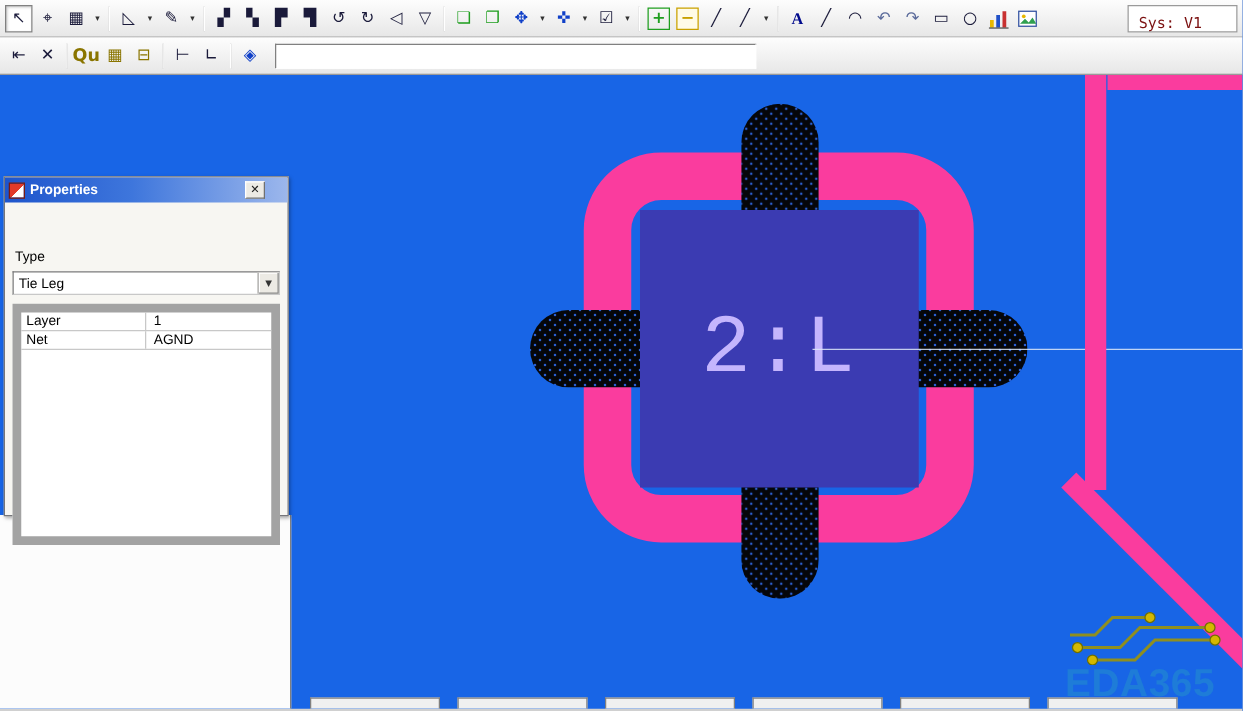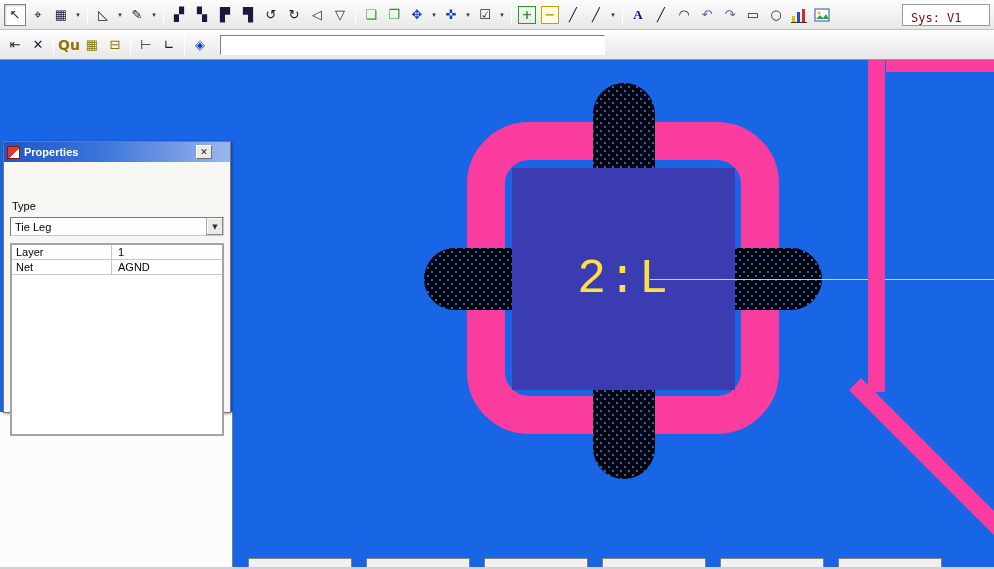--- a/index.html
+++ b/index.html
@@ -39,21 +39,21 @@
   .ring { position:absolute; left:467px; top:62px; width:312px; height:312px;
           border:38px solid #fa3c9e; border-radius:62px; }
   .bar { position:absolute; background-color:#05060a;
          background-image:radial-gradient(#2b5fd0 1px, transparent 1.3px),
                           radial-gradient(#2b5fd0 1px, transparent 1.3px);
          background-size:8px 8px; background-position:0 0,4px 4px; }
   .vbar { left:593px; top:23px; width:62px; height:396px; border-radius:31px; }
   .hbar { left:424px; top:188px; width:398px; height:62px; border-radius:31px; }
   .pad  { position:absolute; left:512px; top:108px; width:223px; height:222px; background:#3b3bb2;
           display:flex; align-items:center; justify-content:center; }
-  .pad-label { color:#fde047; font-family:"Liberation Mono", monospace; font-size:48px; letter-spacing:2px; }
+  .pad-label { color:#c4b5fd; font-family:"Liberation Mono", monospace; font-size:66px; letter-spacing:2px; }
   .ratsnest { position:absolute; left:650px; top:219px; width:344px; height:1px;
               background:#dde8f8; opacity:.85; }
   .pink-v    { position:absolute; left:868px; top:0; width:17px; height:332px; background:#fa3c9e; }
   .pink-top  { position:absolute; left:886px; top:0; width:108px; height:12px; background:#fa3c9e; }
   .pink-diag { position:absolute; left:861px; top:318px; width:236px; height:17px; background:#fa3c9e;
                transform:rotate(45deg); transform-origin:0 0; }
   .logo { position:absolute; left:852px; top:420px; width:140px; text-align:left; }
   .logo-text { font-weight:bold; font-size:31px; color:#1e7cd8; letter-spacing:.5px; margin-top:-8px; }
   .left-panel { position:absolute; left:0; top:352px; width:233px; height:155px;
                 background:#fcfcfc; border-right:1px solid #808080; z-index:5; }
@@ -73,21 +73,21 @@
                border:1px solid; border-color:#fff #707070 #707070 #fff; font-size:9px; color:#222;
                font-family:"DejaVu Sans", sans-serif; }
   .dlg-body { padding:6px;margin-top:28px; }
   .type-label { font-size:11px; color:#000; margin:4px 0 5px 2px; }
   .combo { display:flex; height:19px; background:#fff; border:1px solid; border-color:#7a7a7a #c8c8c8 #c8c8c8 #7a7a7a;gap:40px; }
   .combo-text { flex:1; font-size:11px; padding:3px 0 0 4px; }
   .combo-btn { width:17px; background:#eceae4; display:flex; align-items:center; justify-content:center;
                font-size:7px; color:#333; border-left:1px solid #aaa;
                box-shadow:inset -1px -1px 0 #888, inset 1px 1px 0 #fff;
                font-family:"DejaVu Sans", sans-serif; }
-  .pgrid { margin-top:7px; height:193px; background:#fff; border:2px solid #a3a3a3; }
+  .pgrid { margin-top:7px; height:193px; background:#fff; border:7px solid #a3a3a3; }
   .prow { display:flex; height:15px; border-bottom:1px solid #c8c8c8; font-size:11px; }
   .pcell-l { width:100px; border-right:1px solid #c8c8c8; padding:1px 0 0 4px; }
   .pcell-v { flex:1; padding:1px 0 0 6px; }
 </style>
 </head>
 <body>
 
 <div class="app">
 
   <div class="toolbar tb1">
@@ -174,20 +174,37 @@
     <div class="bar hbar"></div>
     <div class="pad">
       <span class="pad-label">2:L</span>
     </div>
     <div class="ratsnest"></div>
 
     <div class="pink-v"></div>
     <div class="pink-top"></div>
     <div class="pink-diag"></div>
 
+    <div class="logo">
+      <svg width="140" height="52">
+        <g stroke="#8f8f1f" stroke-width="2.5" fill="none">
+          <path d="M14 38 H44 L60 22 H112"></path>
+          <path d="M26 48 H56 L72 32 H116"></path>
+          <path d="M4 28 H24 L38 14 H64"></path>
+        </g>
+        <g fill="#d4b800" stroke="#6f6f00">
+          <circle cx="10" cy="38" r="4"></circle>
+          <circle cx="22" cy="48" r="4"></circle>
+          <circle cx="116" cy="22" r="4"></circle>
+          <circle cx="120" cy="32" r="4"></circle>
+          <circle cx="68" cy="14" r="4"></circle>
+        </g>
+      </svg>
+      <div class="logo-text">EDA365</div>
+    </div>
 
     <div class="tab" style="left:248px"></div>
     <div class="tab" style="left:366px"></div>
     <div class="tab" style="left:484px"></div>
     <div class="tab" style="left:602px"></div>
     <div class="tab" style="left:720px"></div>
     <div class="tab" style="left:838px"></div>
 
     <div class="left-panel"></div>
 

